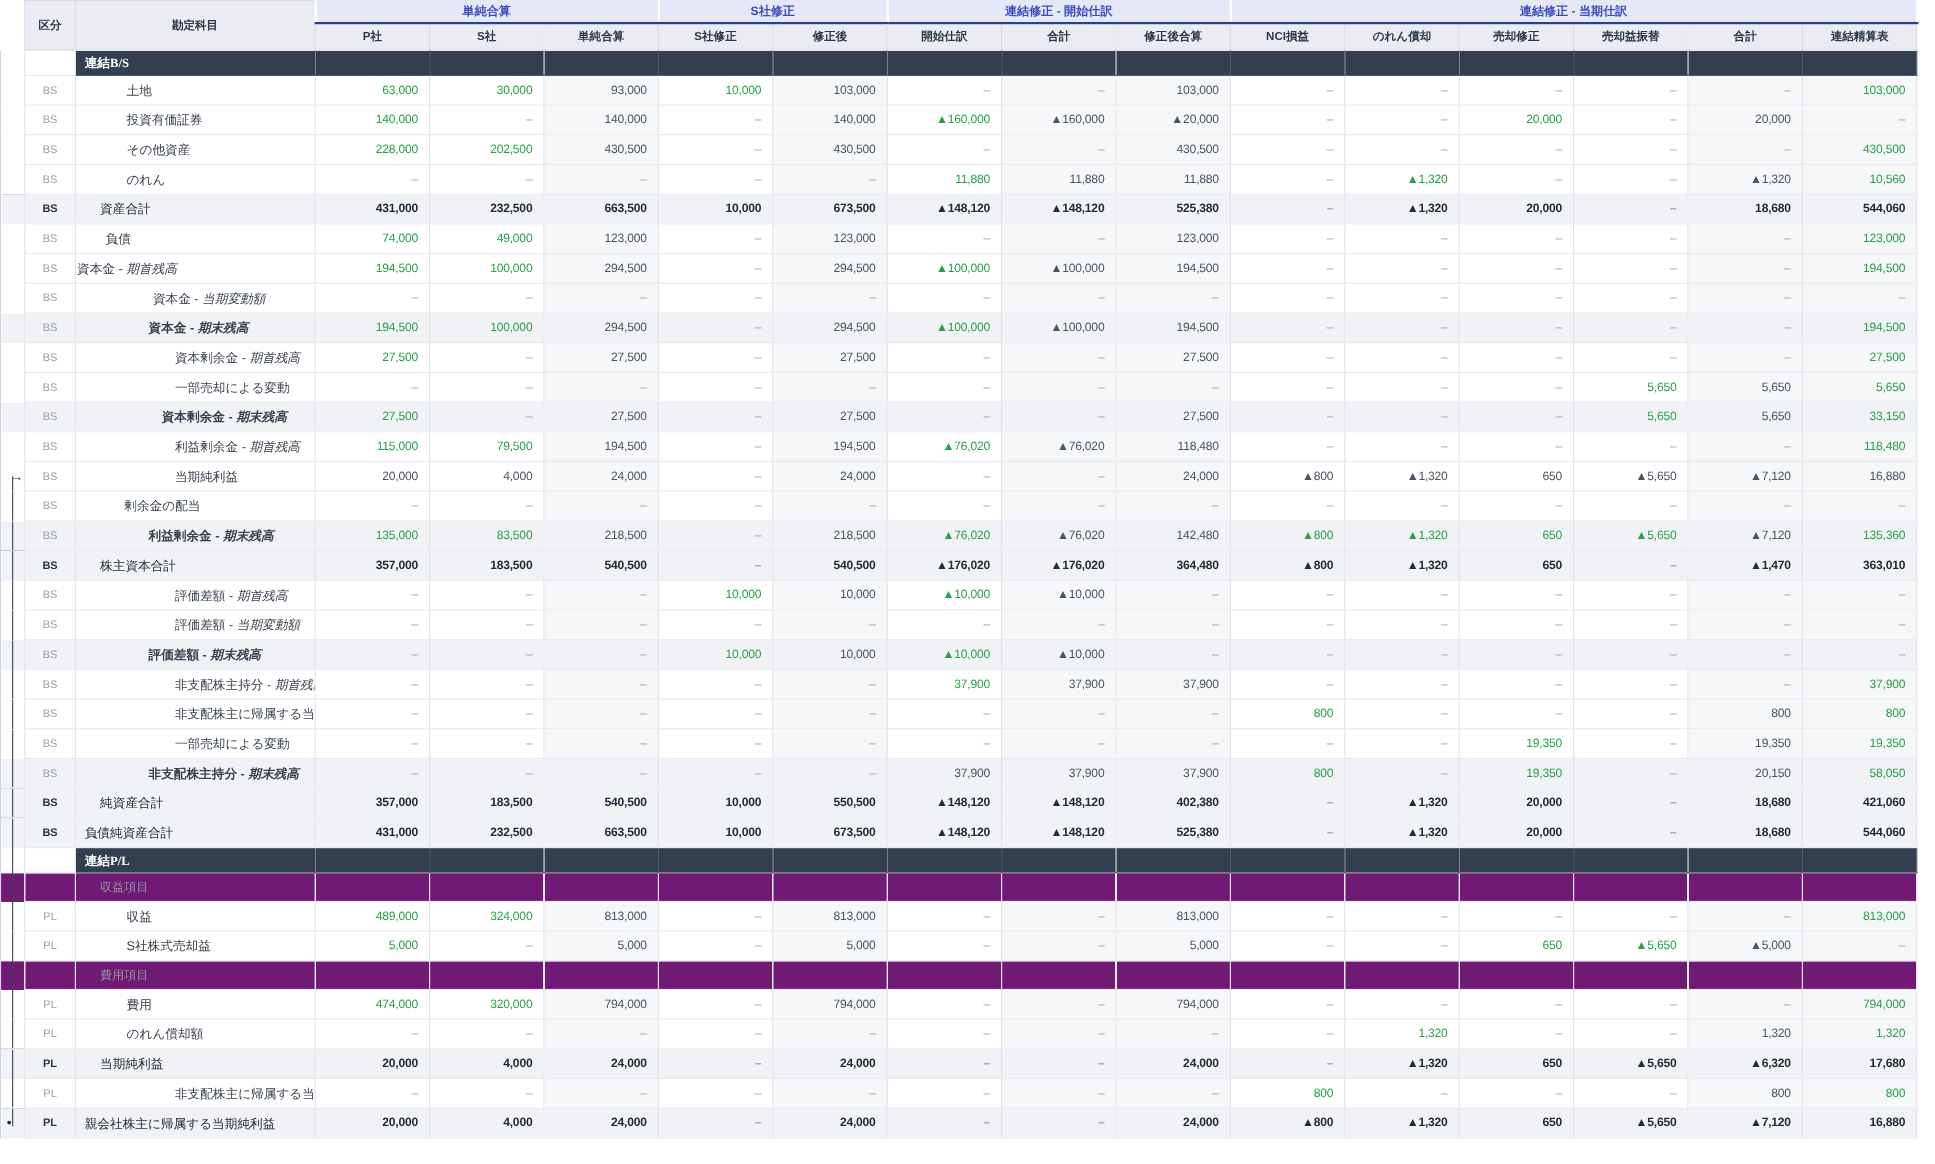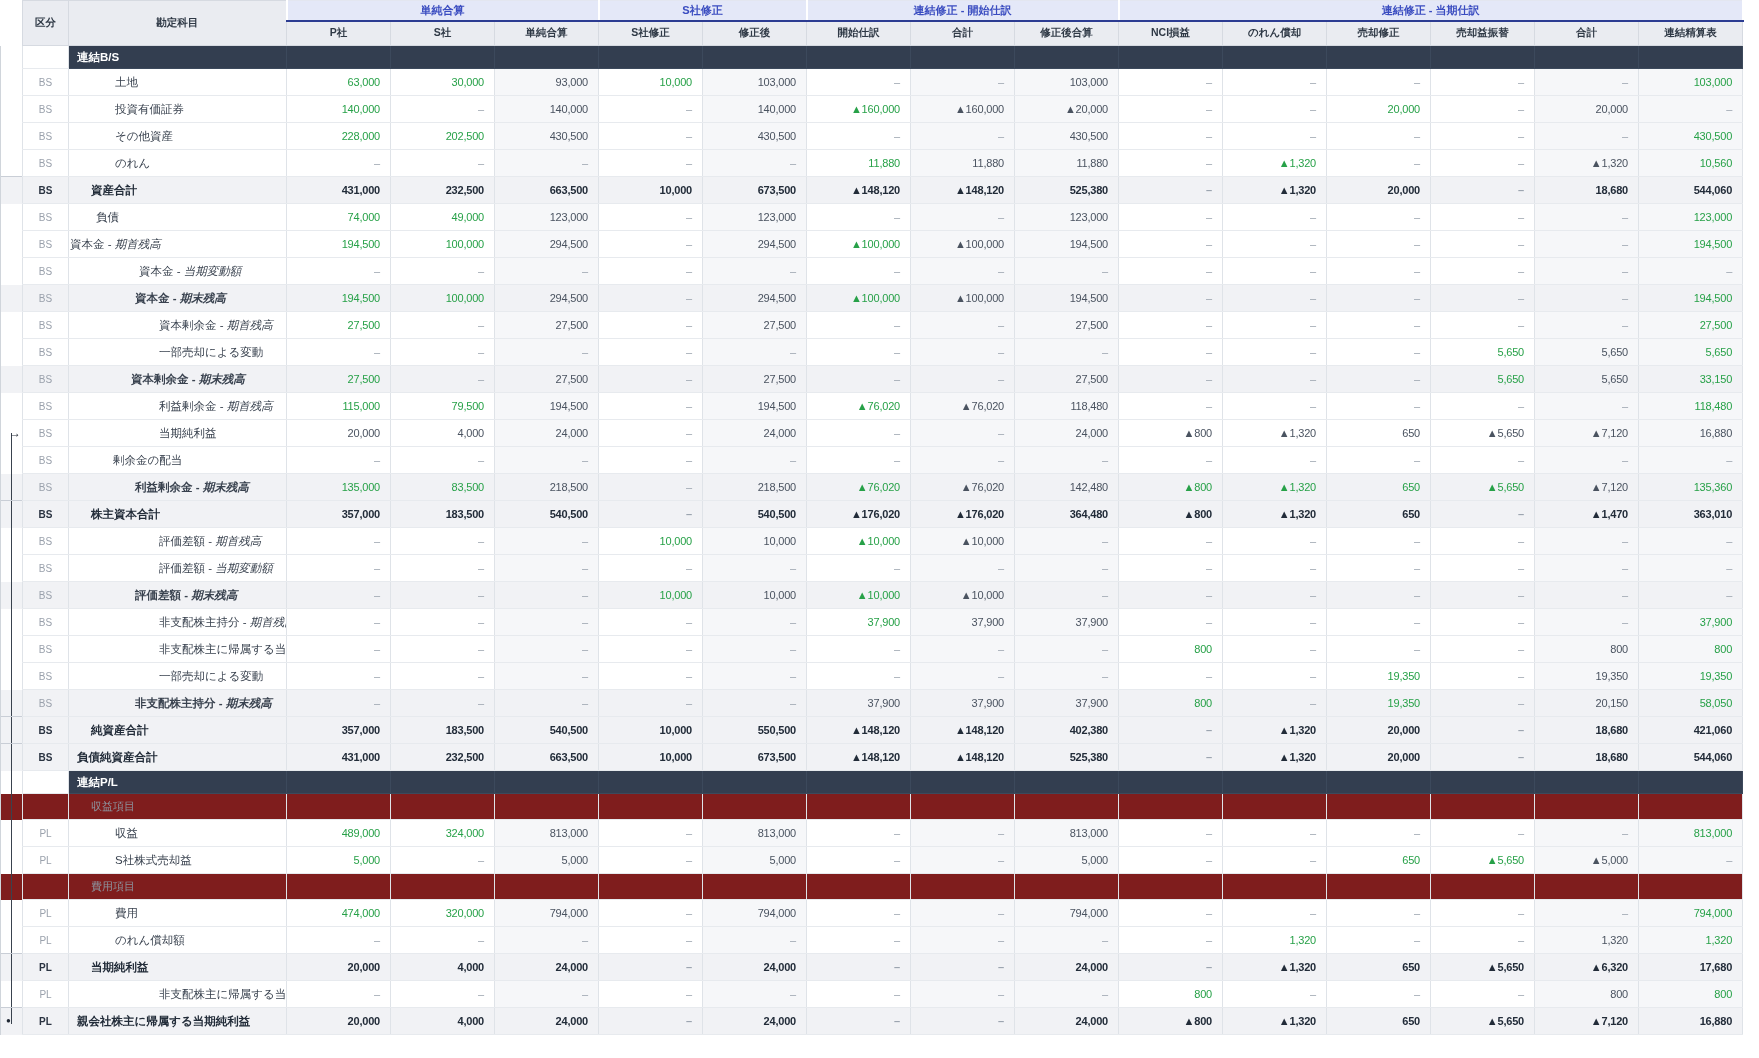--- a/index.html
+++ b/index.html
@@ -40,34 +40,34 @@
            font-size:11px;background:#fff;}
   td.gutter{border:none;border-left:1px solid #d0d5db;background:#fff;position:relative;padding:0;}
   td.kubun{color:#9aa1ac;font-size:10px;text-align:center;background:#fff;}
   td.account{font-size:11.5px;color:#39424f;}
   td.num{text-align:right;padding-right:10px;color:var(--computed-text);letter-spacing:-0.2px;}
   td.comp{background:var(--computed-col-bg);}
   .g{color:var(--input-green);}
   .k{color:var(--computed-text);}
   .dash{color:var(--dash);}
 
-  tr.section{height:23px;}
+  tr.section{height:23px;font-family:Liberation Serif, serif;}
   tr.section td.dark{background:var(--section-bg);border-color:#3c495c;}
   tr.section td.account{color:#fff;font-weight:700;font-size:11.5px;}
 
   tr.subhead{height:26px;}
-  tr.subhead td{background:#7f1d1d;font-family:Liberation Mono, monospace;}
+  tr.subhead td{background:#701a75;font-family:Liberation Mono, monospace;}
   tr.subhead td.account{color:#8d949f;font-size:11px;}
 
   tr.subtotal td{background:var(--subtotal-bg);}
   tr.subtotal td.account{font-weight:700;}
   tr.subtotal td.account i{font-weight:700;}
 
   tr.total td{background:var(--subtotal-bg);border-top:1px solid #c9ced6;}
-  tr.total td.account{font-weight:700;color:var(--total-text);}
+  tr.total td.account{font-weight:400;color:var(--total-text);}
   tr.total td.kubun{font-weight:700;color:#2b3442;}
   tr.total td.num .k,tr.total td.num{color:var(--total-text);font-weight:700;}
 
   td.account i{font-style:italic;}
 
   
   td.gutter.link:before{content:"";position:absolute;left:10px;top:0;bottom:0;width:1px;background:#39424e;}
   td.gutter.link-start:before{top:50%;}
   td.gutter.link-end:before{bottom:40%;}
   .arrow-glyph{position:absolute;left:8px;top:50%;transform:translateY(-50%);
@@ -351,21 +351,21 @@
           <td class="num"><span class="dash">–</span></td>
           <td class="num"><span class="dash">–</span></td>
           <td class="num"><span class="dash">–</span></td>
           <td class="num"><span class="g">5,650</span></td>
           <td class="num comp"><span class="k">5,650</span></td>
           <td class="num comp"><span class="g">5,650</span></td>
         </tr>
         <tr class="subtotal">
           <td class="gutter"></td>
           <td class="kubun">BS</td>
-          <td class="account" style="padding-left: 62px;"><span>資本剰余金</span> - <i>期末残高</i></td>
+          <td class="account" style="padding-left: 78px;"><span>資本剰余金</span> - <i>期末残高</i></td>
           <td class="num"><span class="g">27,500</span></td>
           <td class="num"><span class="dash">–</span></td>
           <td class="num"><span class="k">27,500</span></td>
           <td class="num"><span class="dash">–</span></td>
           <td class="num"><span class="k">27,500</span></td>
           <td class="num"><span class="dash">–</span></td>
           <td class="num"><span class="dash">–</span></td>
           <td class="num"><span class="k">27,500</span></td>
           <td class="num"><span class="dash">–</span></td>
           <td class="num"><span class="dash">–</span></td>

